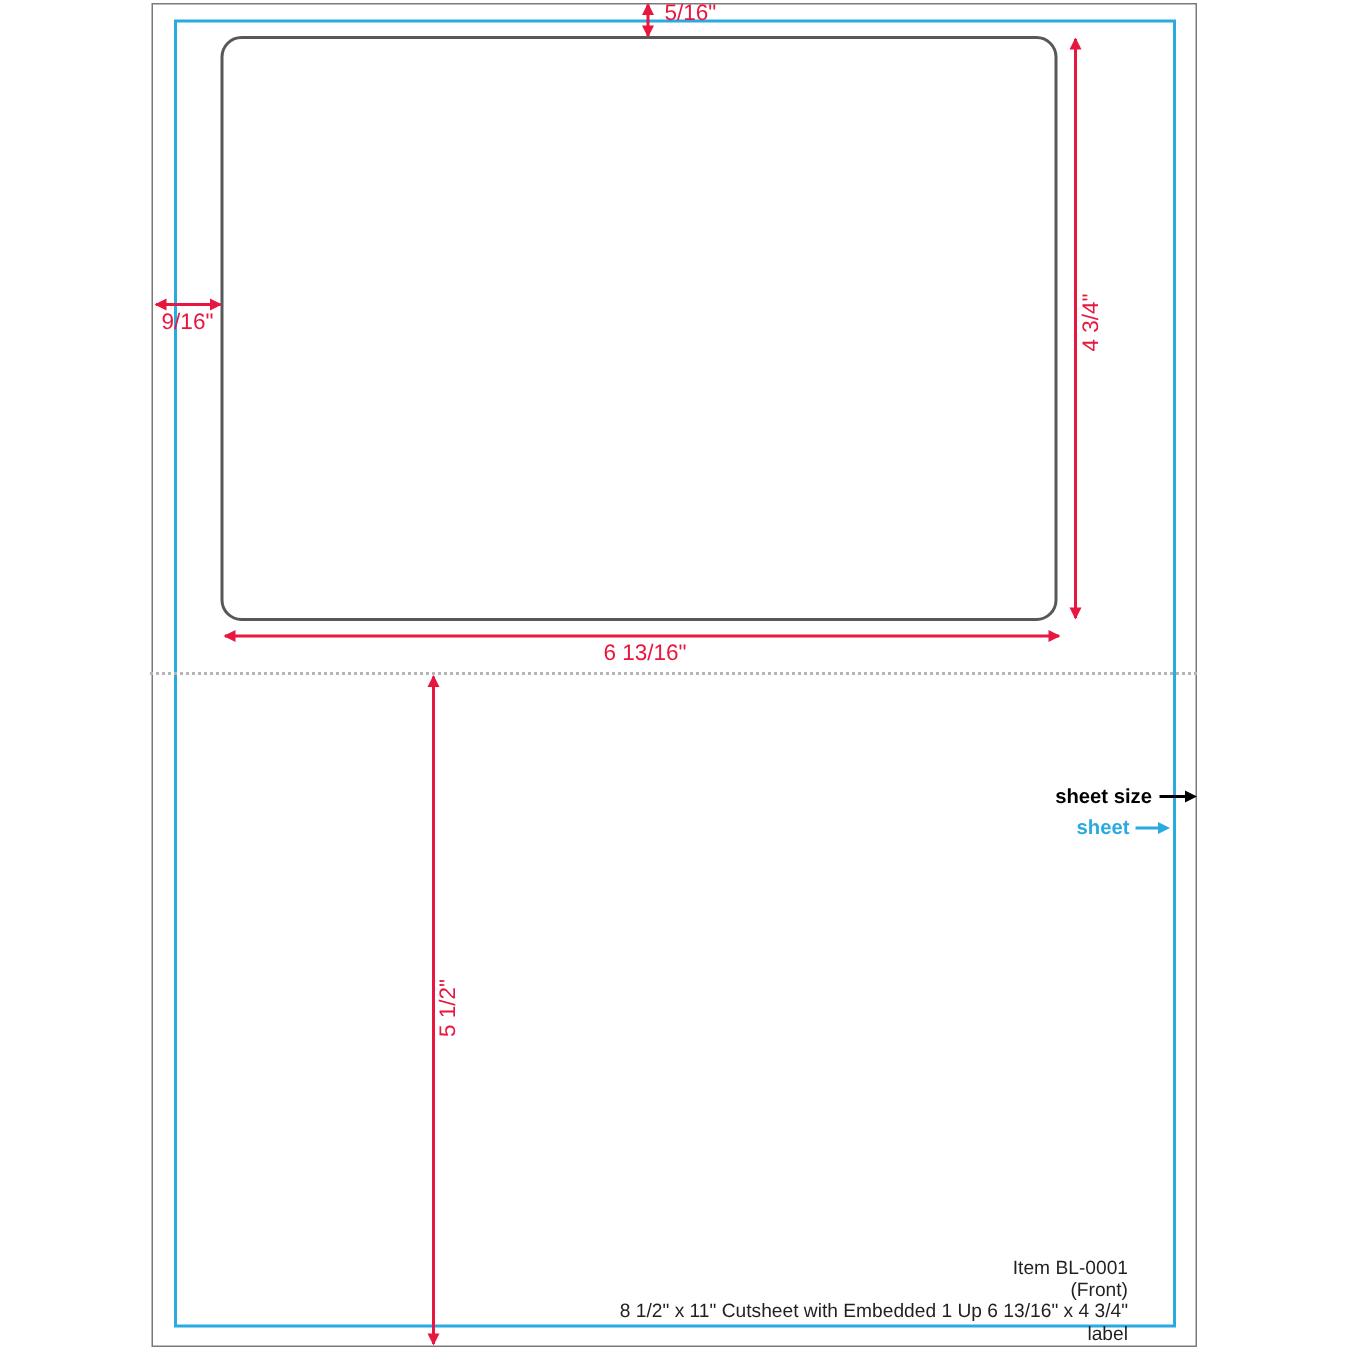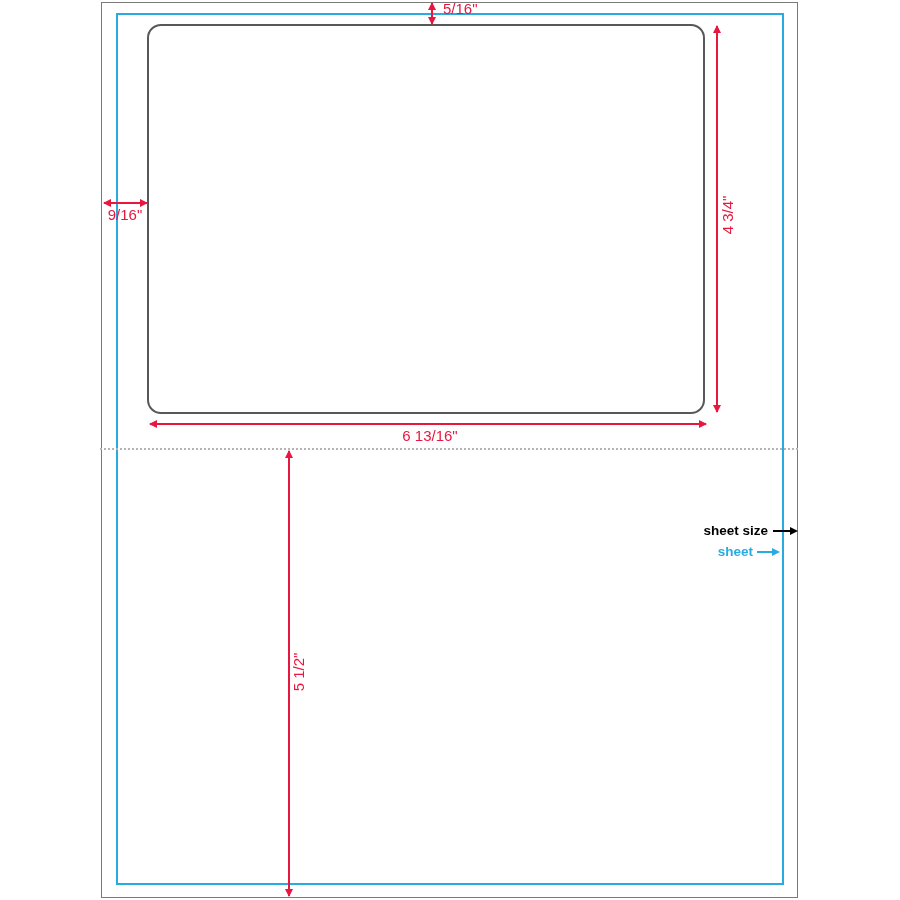--- a/index.html
+++ b/index.html
@@ -65,14 +65,19 @@
 
   <div class="abs v-arrow" style="left:288px;top:451px;height:445px;"></div>
   <div class="abs dim-text rot" style="left:268px;top:664px;width:60px;height:16px;">5 1/2"</div>
 
   <div class="abs callout-text" style="left:640px;top:523px;width:128px;">sheet size</div>
   <div class="abs callout-arrow" style="left:773px;top:530px;width:18px;"></div>
 
   <div class="abs callout-text cyan" style="left:640px;top:544px;width:113px;">sheet</div>
   <div class="abs callout-arrow cyan" style="left:757px;top:551px;width:16px;"></div>
 
+  <div class="abs footer">
+    <div>Item BL-0001</div>
+    <div>(Front)</div>
+    <div>8 1/2" x 11" Cutsheet with Embedded 1 Up 6 13/16" x 4 3/4" label</div>
+  </div>
 
 </div>
 
 </body></html>

